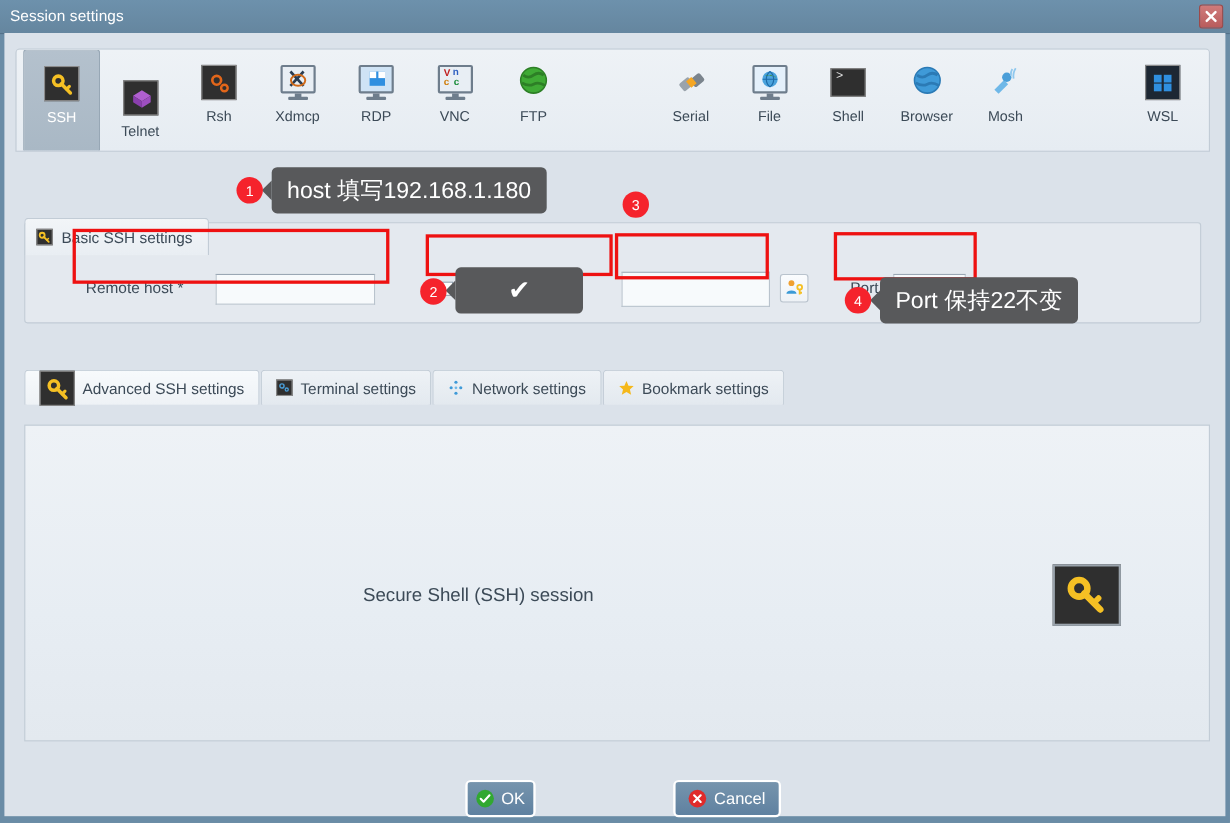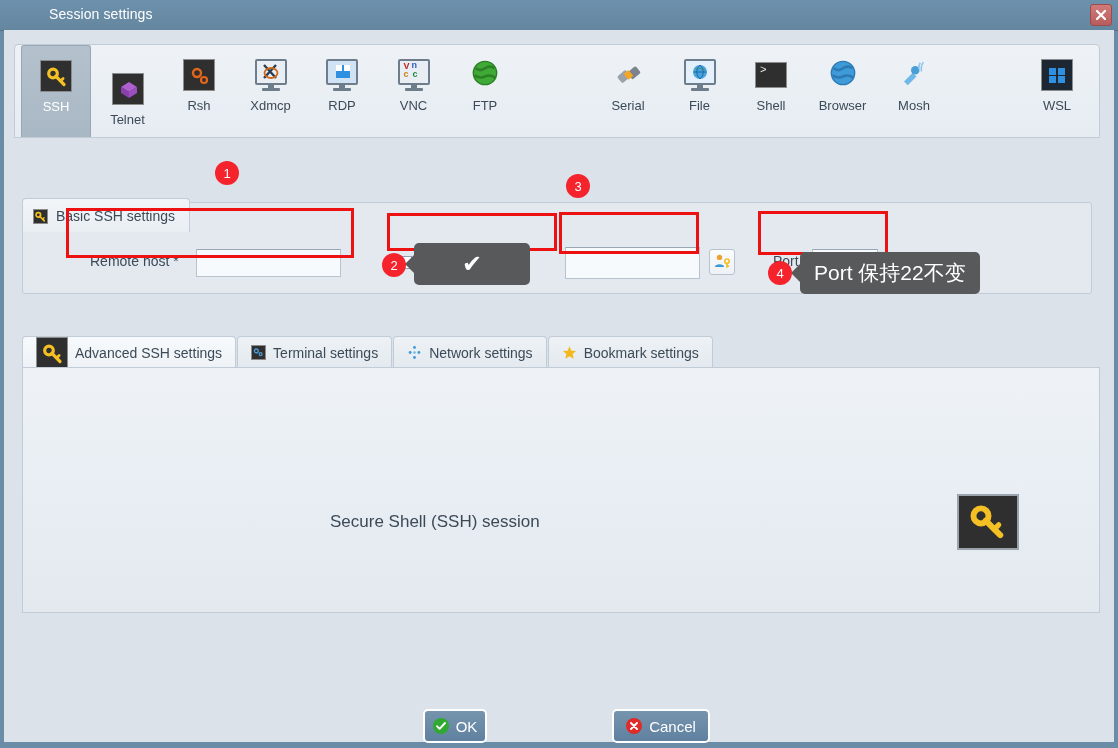--- a/index.html
+++ b/index.html
@@ -26,21 +26,20 @@
     width: 1118px; height: 30px;
     background: linear-gradient(to bottom, #6d91ac 0%, #65869f 100%);
     border-bottom: 1px solid #53718a;
   }
   #title-text {
     position: absolute;
     left: 9px; top: 6px;
     font-size: 14px;
     color: #ffffff;
     letter-spacing: 0.1px;
-    margin-left: 40px;
   }
   #close-btn {
     position: absolute;
     right: 6px; top: 4px;
     width: 22px; height: 22px;
     border-radius: 3px;
     background: linear-gradient(to bottom, #d07b7b, #b85c5c);
     border: 1px solid #9c4a4a;
     box-sizing: border-box;
     cursor: pointer;
@@ -220,22 +219,22 @@
     font-size: 14px;
     color: #3c4a57;
     cursor: pointer;
     vertical-align: bottom;
   }
   .ltab.active {
     background: linear-gradient(to bottom, #f7fafc, #eef2f6);
   }
   #lower-panel {
     position: absolute;
-    left: 18px; top: 337px;
-    width: 1078px; height: 246px;
+    left: 18px; top: 356px;
+    width: 1078px; height: 288px;
     background: linear-gradient(to bottom, #eef2f6 0%, #e7edf3 60%, #e3e9ef 100%);
     border: 1px solid #c2ccd6;
     box-sizing: border-box;
   }
   #session-label {
     position: absolute;
     left: 307px; top: 144px;
     font-size: 17px;
     color: #3c4a57;
   }
@@ -479,21 +478,21 @@
           <svg width="13" height="13" viewBox="0 0 24 24" style="position:absolute;left:0;top:0;">
             <circle cx="8" cy="9" r="4.2" fill="none" stroke="#f5c024" stroke-width="3"></circle>
             <path d="M10.5 11.5 L19 20" stroke="#f5c024" stroke-width="3" stroke-linecap="round"></path>
             <path d="M16 17 L18.5 14.5" stroke="#f5c024" stroke-width="2.6" stroke-linecap="round"></path>
           </svg>
         </span>
       </span>
       <span class="lbl">Basic SSH settings</span>
     </div>
 
-    <div class="field-label" style="left:86px; top:223px;">Remote host *</div>
+    <div class="field-label" style="left:74px; top:223px;">Remote host *</div>
     <input class="txtinput" id="remote-host-input" style="left: 192px; top: 219px; width: 145px; height: 28px;" placeholder="">
 
     <div class="cbx" style="left:395px; top:226px;"></div>
     <div class="field-label" style="left:414px; top:223px;">Specify username</div>
 
     <input class="txtinput" id="username-input" style="left: 561px; top: 217px; width: 135px; height: 32px;" placeholder="">
 
     <div id="userbtn">
       <svg width="20" height="20" viewBox="0 0 24 24" style="position:absolute;left:2px;top:2px;">
         <circle cx="9" cy="6.5" r="3.2" fill="#f0a030"></circle>
@@ -585,20 +584,21 @@
     </div>
 
   </div>
 
   <div class="redbox" style="left:66px; top:208px; width:288px; height:50px;"></div>
   <div class="redbox" style="left:387px; top:213px; width:170px; height:38px;"></div>
   <div class="redbox" style="left:559px; top:212px; width:140px; height:42px;"></div>
   <div class="redbox" style="left:758px; top:211px; width:130px; height:44px;"></div>
 
   <div class="badge" style="left:215px; top:161px;">1</div>
+  <div class="bubble" style="left:247px; top:152px; height:42px;">host 填写192.168.1.180</div>
 
   <div class="badge" style="left:382px; top:253px;">2</div>
   <div class="bubble" style="left:414px; top:243px; height:42px; width:88px; justify-content:center; font-size:24px;">✔</div>
 
   <div class="badge" style="left:566px; top:174px;">3</div>
 
   <div class="badge" style="left:768px; top:261px;">4</div>
   <div class="bubble" style="left:800px; top:252px; height:42px;">Port 保持22不变</div>
 
 </div>

